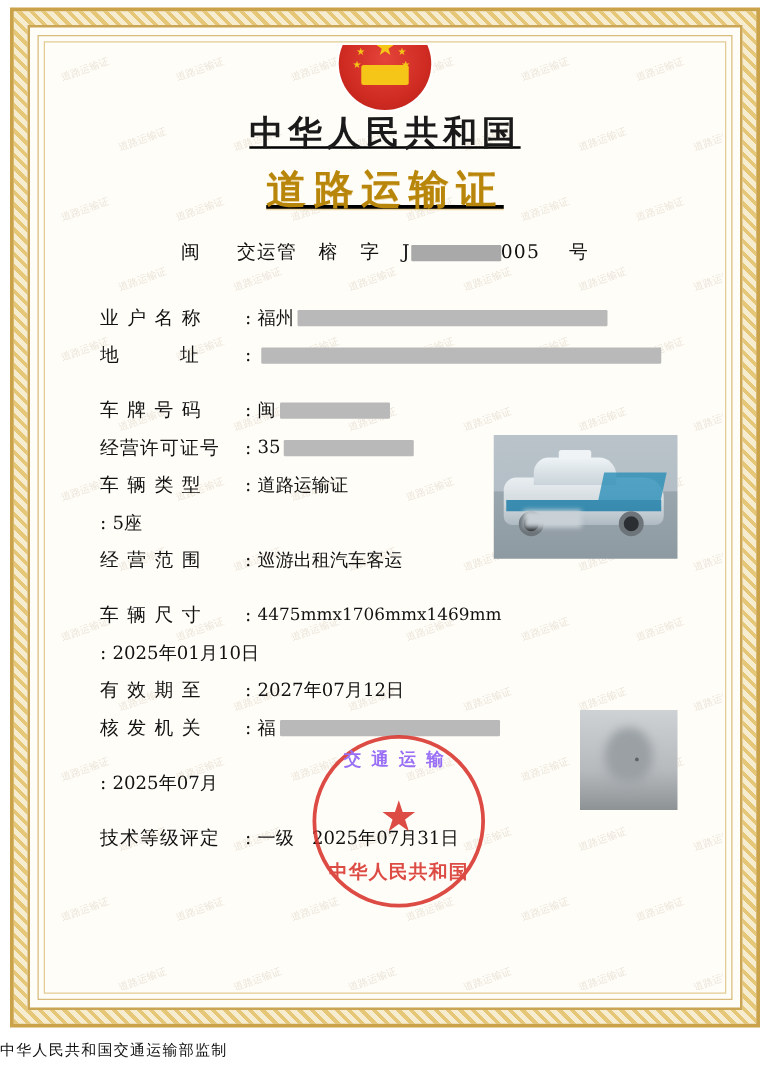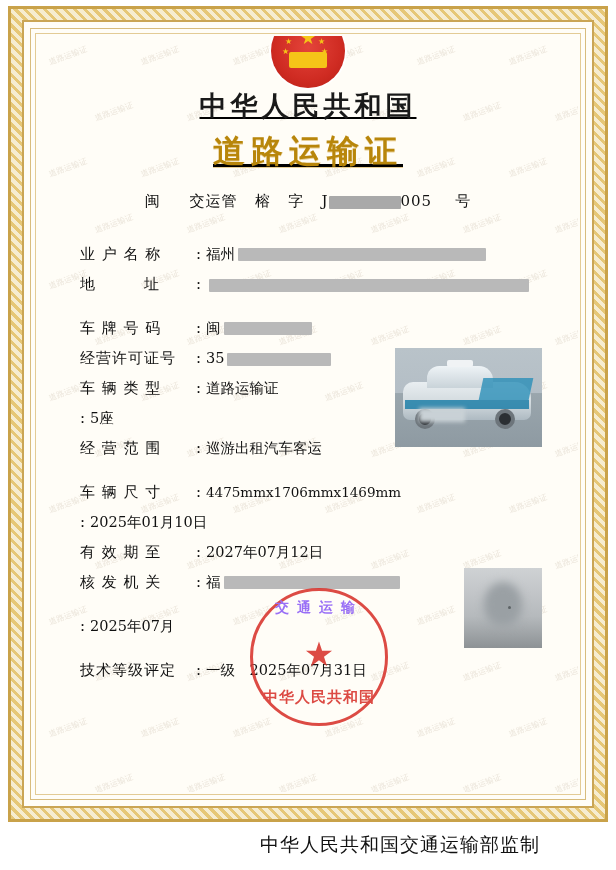--- a/index.html
+++ b/index.html
@@ -358,23 +358,23 @@
     letter-spacing: 1px;
     font-weight: bold;
   }
 
   
   .footer {
     position: absolute;
     left: 0;
     top: 832px;
     width: 540px;
-    text-align: right;
+    text-align: left;
     font-family: "DejaVu Serif", serif;
-    font-size: 19px;
+    font-size: 12px;
     color: #111;
     letter-spacing: 1px;
   }
 </style>
 </head>
 <body>
 
 <div class="page">
 
   <div class="cert">

